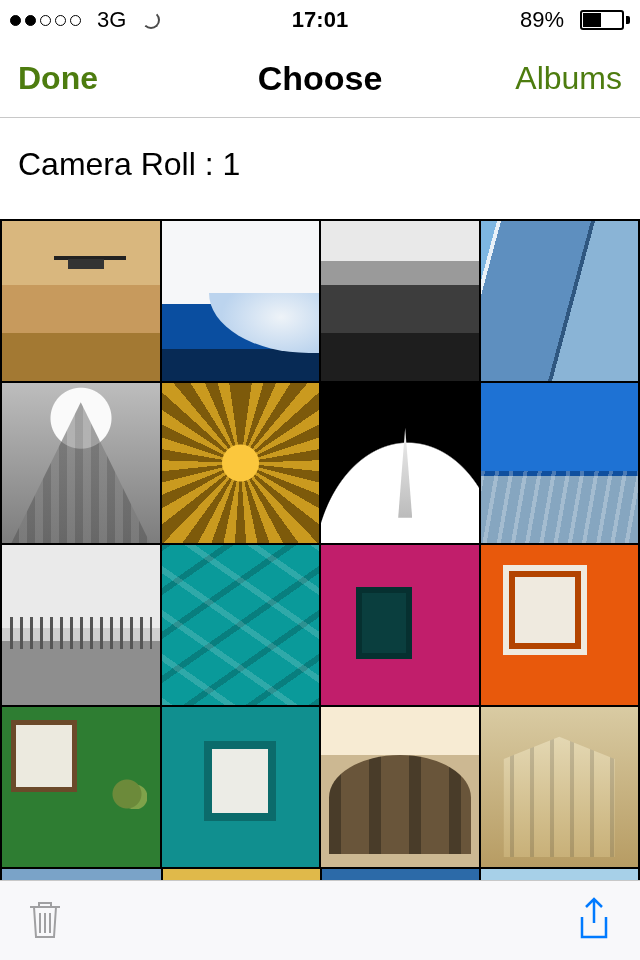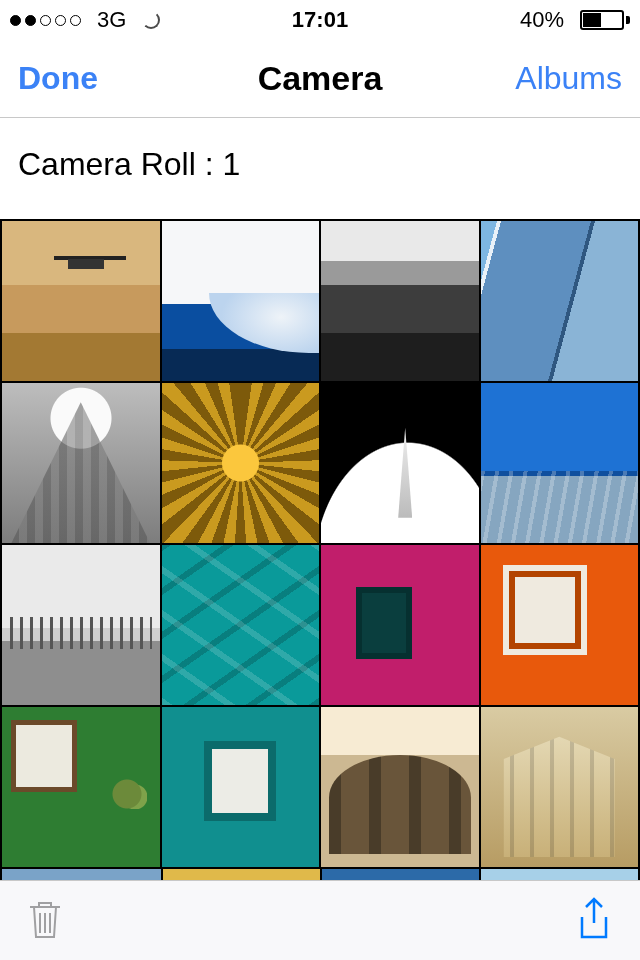--- a/index.html
+++ b/index.html
@@ -13,21 +13,21 @@
   .sig-dots span.f { background: #000; }
   .spinner { width: 18px; height: 18px; border: 2px solid #000; border-top-color: transparent; border-left-color: transparent; border-radius: 50%; opacity: .7; }
   .battery { display: flex; align-items: center; gap: 2px; }
   .battery .body { width: 44px; height: 20px; border: 2px solid #000; border-radius: 3px; position: relative; }
   .battery .body .fill { position: absolute; left: 1px; top: 1px; bottom: 1px; width: 46%; background: #000; }
   .battery .cap { width: 4px; height: 8px; background: #000; border-radius: 0 2px 2px 0; }
 
   
   .nav { height: 78px; display: flex; align-items: center; justify-content: space-between; padding: 0 18px; border-bottom: 1px solid #c8c8c8; position: relative; }
   .nav .title { position: absolute; left: 0; right: 0; text-align: center; font-size: 34px; font-weight: 600; pointer-events: none; }
-  .nav .btn { color: #3b82f6; font-size: 32px; background: none; border: none; padding: 0; cursor: pointer; }
+  .nav .btn { color: #4d7c0f; font-size: 32px; background: none; border: none; padding: 0; cursor: pointer; }
   .nav .btn.left { font-weight: 600; }
 
   
   .album-label { font-size: 32px; padding: 28px 18px 36px; }
 
   
   .grid { display: grid; grid-template-columns: repeat(4,1fr); grid-auto-rows: 160px; gap: 2px; background: #000; border: 2px solid #000; }
   .grid .thumb { cursor: pointer; overflow: hidden; position: relative; }
   .grid .thumb > div { position: absolute; inset: 0; }
   .grid-wrap { height: 672px; overflow: hidden; }
@@ -98,33 +98,33 @@
         <span class="f"></span>
         <span></span>
         <span></span>
         <span></span>
     </span>
     <span>3G</span>
     <span class="spinner"></span>
   </div>
   <div class="status-center">17:01</div>
   <div class="status-right">
-    <span>40%</span>
+    <span>89%</span>
     <span class="battery">
       <span class="body">
           <span class="fill"></span>
         </span>
         <span class="cap"></span>
     </span>
   </div>
 </div>
 
 <div class="nav">
   <button class="btn left">Done</button>
-  <div class="title">Camera</div>
+  <div class="title">Choose</div>
   <button class="btn">Albums</button>
 </div>
 
 <div class="album-label">Camera Roll : 1</div>
 
 <div class="grid-wrap">
   <div class="grid">
     <div class="thumb">
         <div class="t0"></div>
       </div>

